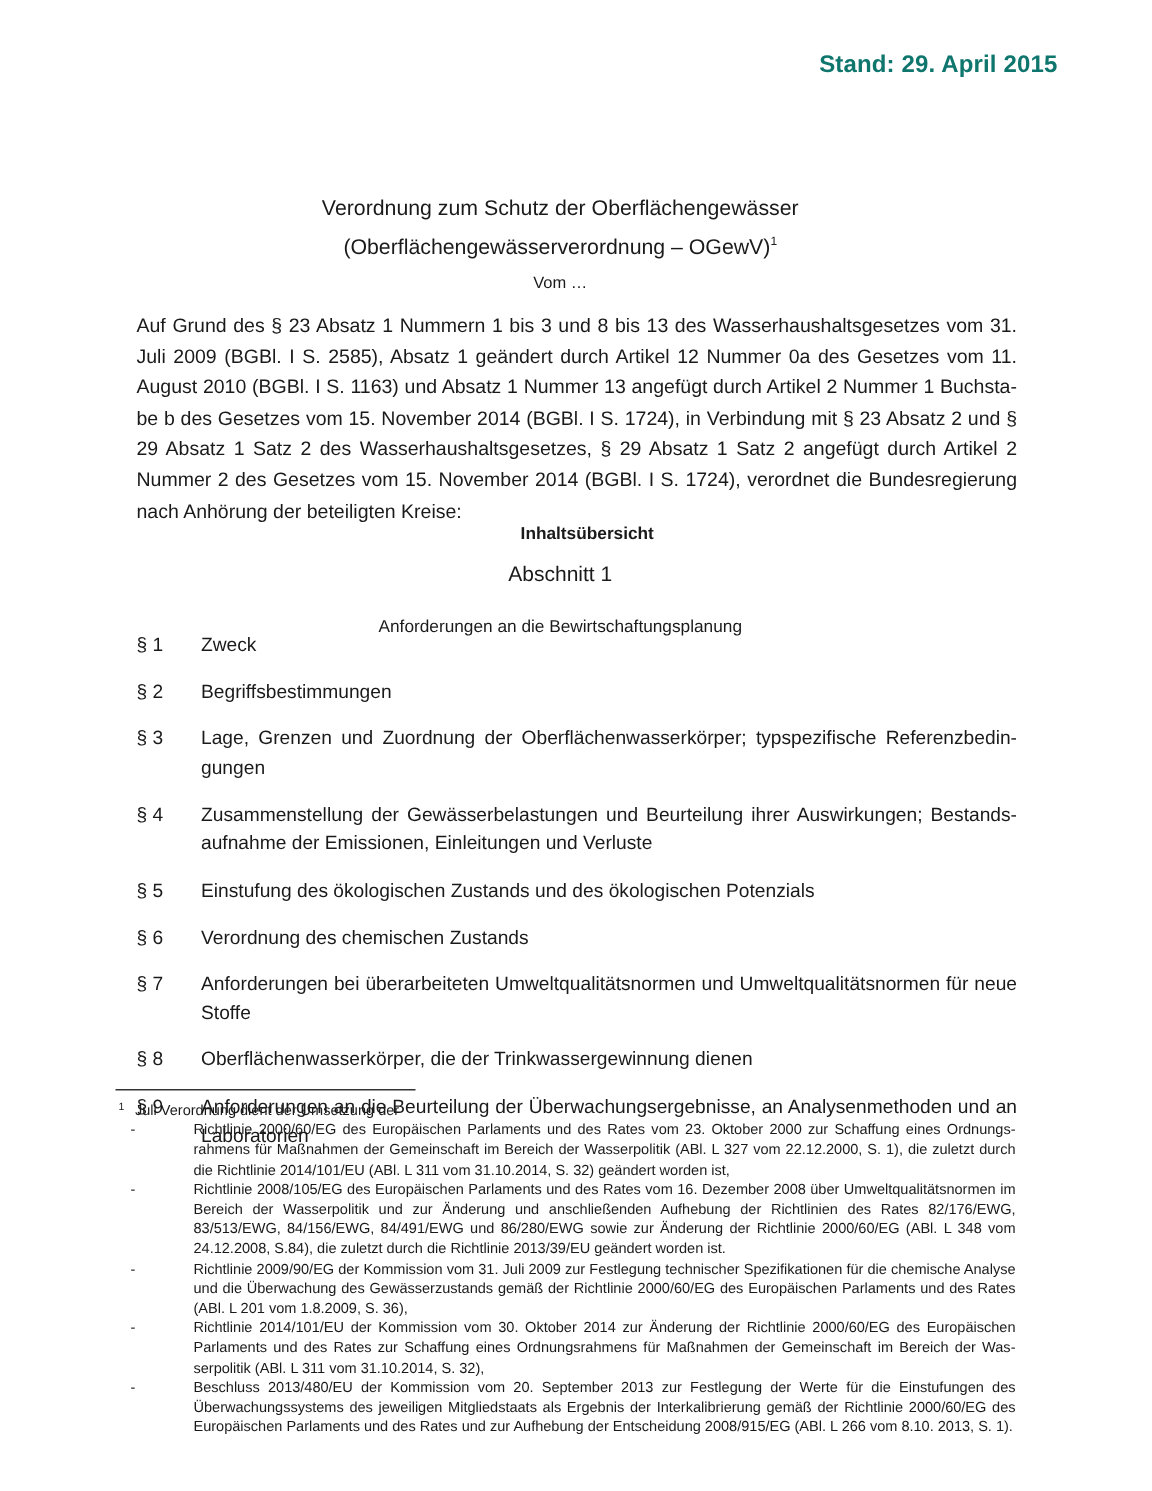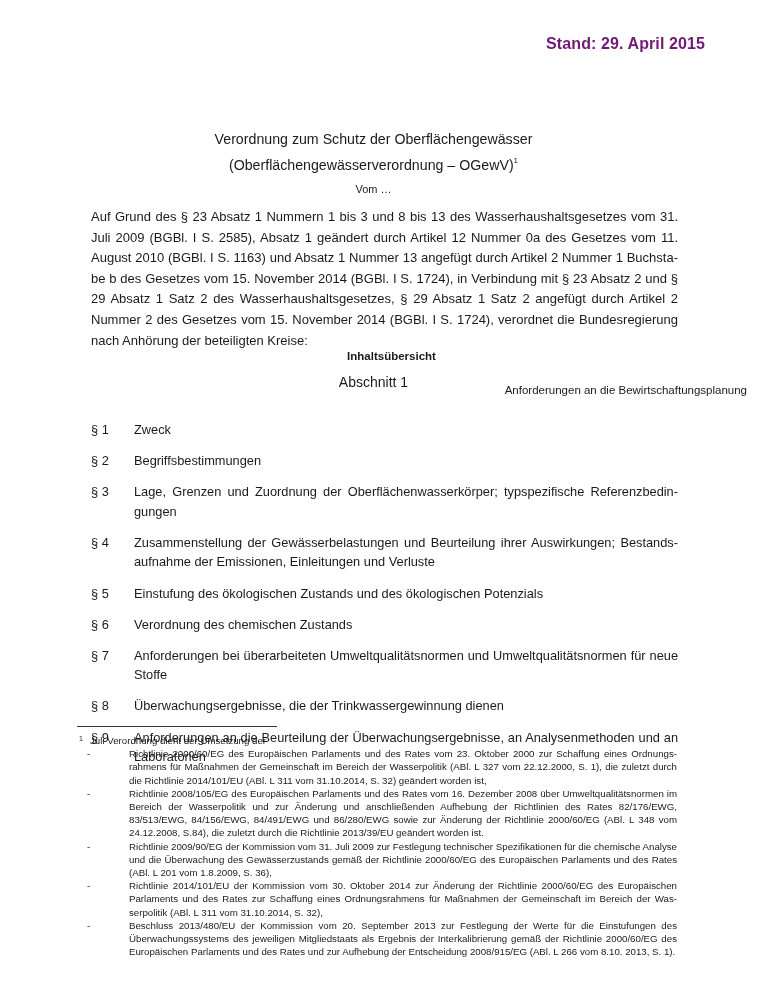--- a/index.html
+++ b/index.html
@@ -2,35 +2,35 @@
 <html><head>
 <meta charset="utf-8">
 <style>
   html, body { margin: 0; padding: 0; background: #ffffff; }
   body {
     width: 768px; height: 994px; position: relative; overflow: hidden;
     font-family: "Liberation Sans", sans-serif; color: #1a1a1a;
   }
   .abs { position: absolute; }
   .stand {
-    right: 63px; top: 35px; color: #701a75; font-weight: bold; font-size: 16px;
+    right: 63px; top: 35px; color: #0f766e; font-weight: bold; font-size: 16px;
     letter-spacing: 0.1px;
   }
   .center { left: 0; width: 747px; text-align: center; }
   .t1 { top: 131px; font-size: 14.2px; }
   .t2 { top: 157px; font-size: 14.2px; }
   .t2 sup { font-size: 8px; vertical-align: top; position: relative; top: -1px; }
   .vom { top: 183px; font-size: 11px; }
   .intro {
     left: 91px; width: 587px; top: 207px; font-size: 13px; line-height: 20.6px;
     text-align: justify; margin: 0;
   }
   .ih { top: 350px; font-size: 11.5px; font-weight: bold; padding-left: 18px; }
   .ab { top: 374px; font-size: 14px; }
-  .abt { top: 384px; font-size: 11.5px; text-align: right; }
+  .abt { top: 412px; font-size: 11.5px; }
   .toc { left: 91px; width: 587px; top: 420px; }
   .toc-row { display: flex; font-size: 12.8px; line-height: 19.6px; margin-bottom: 11.5px; }
   .toc-num { width: 43px; flex: 0 0 43px; }
   .toc-text { flex: 1; text-align: justify; }
   .fn-rule { left: 77px; top: 726px; width: 200px; height: 0; border-top: 1px solid #333; }
   .fn { left: 77px; width: 600px; top: 734px; font-size: 9.7px; line-height: 13.2px; }
   .fn-head { display: flex; }
   .fn-mark { width: 13px; flex: 0 0 13px; font-size: 7px; position: relative; top: -2px; padding-left: 2px; box-sizing: border-box; }
   .fn-list { list-style: none; margin: 0; padding: 0 0 0 10px; }
   .fn-list li { display: flex; text-align: justify; }
@@ -76,21 +76,21 @@
   <div class="toc-row">
       <span class="toc-num">§ 6</span>
       <span class="toc-text">Verordnung des chemischen Zustands</span>
     </div>
   <div class="toc-row">
       <span class="toc-num">§ 7</span>
       <span class="toc-text">Anforderungen bei überarbeiteten Umweltqualitätsnormen und Umweltqualitätsnormen für neue Stoffe</span>
     </div>
   <div class="toc-row">
       <span class="toc-num">§ 8</span>
-      <span class="toc-text">Überwachungsergebnisse, die der Trinkwassergewinnung dienen</span>
+      <span class="toc-text">Oberflächenwasserkörper, die der Trinkwassergewinnung dienen</span>
     </div>
   <div class="toc-row">
       <span class="toc-num">§ 9</span>
       <span class="toc-text">Anforderungen an die Beurteilung der Überwachungsergebnisse, an Analysenmethoden und an Laboratorien</span>
     </div>
 </div>
 
 <div class="abs fn-rule"></div>
 
 <div class="abs fn">

